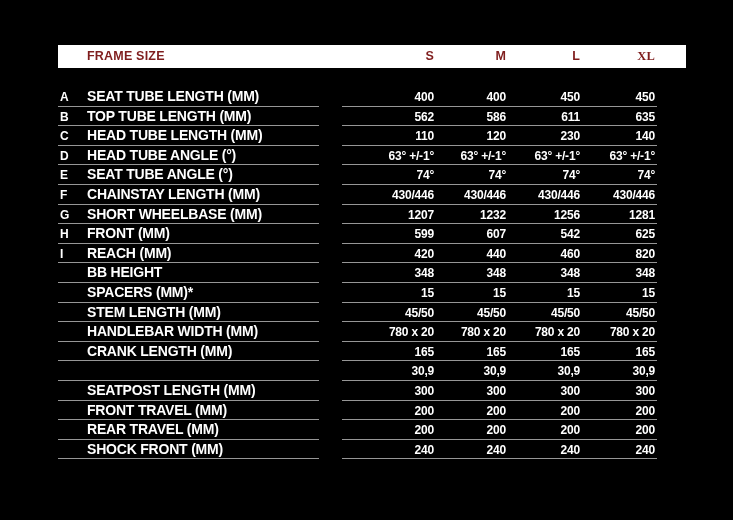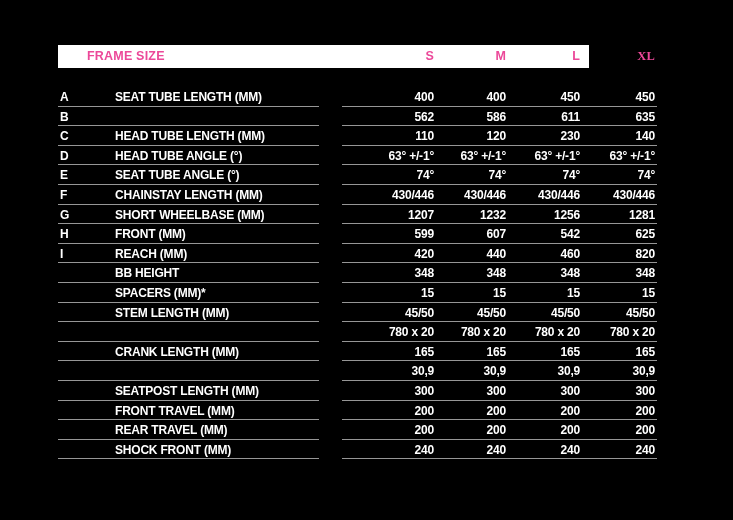--- a/index.html
+++ b/index.html
@@ -14,24 +14,24 @@
     background: #000000;
     overflow: hidden;
     font-family: "Liberation Sans", sans-serif;
     font-weight: 700;
   }
   
   .header-bar {
     position: absolute;
     left: 58px;
     top: 45px;
-    width: 531px;
+    width: 628px;
     height: 23px;
     background: #ffffff;
-    color: #ec4899;
+    color: #7f1d1d;
   }
   .hdr-label {
     position: absolute;
     left: 29px;
     top: 0;
     height: 23px;
     line-height: 23px;
     font-size: 12.5px;
     letter-spacing: 0.2px;
     white-space: nowrap;
@@ -68,25 +68,24 @@
     left: 2px;
     bottom: 3.5px;
     font-size: 12px;
     line-height: 1;
     letter-spacing: -0.2px;
   }
   .label {
     position: absolute;
     left: 29px;
     bottom: 3.5px;
-    font-size: 12px;
+    font-size: 14px;
     line-height: 1;
     letter-spacing: -0.2px;
     white-space: nowrap;
-    margin-left: 28px;
   }
   .val {
     position: absolute;
     bottom: 3.5px;
     width: 90px;
     text-align: right;
     font-size: 12px;
     line-height: 1;
     letter-spacing: -0.2px;
     white-space: nowrap;
@@ -124,20 +123,21 @@
     <span class="val v0">400</span>
     <span class="val v1">400</span>
     <span class="val v2">450</span>
     <span class="val v3">450</span>
     <span class="rule rule-left"></span>
     <span class="rule rule-right"></span>
   </div>
 
   <div class="row">
     <span class="letter">B</span>
+    <span class="label">TOP TUBE LENGTH (MM)</span>
     <span class="val v0">562</span>
     <span class="val v1">586</span>
     <span class="val v2">611</span>
     <span class="val v3">635</span>
     <span class="rule rule-left"></span>
     <span class="rule rule-right"></span>
   </div>
 
   <div class="row">
     <span class="letter">C</span>
@@ -244,20 +244,21 @@
     <span class="val v0">45/50</span>
     <span class="val v1">45/50</span>
     <span class="val v2">45/50</span>
     <span class="val v3">45/50</span>
     <span class="rule rule-left"></span>
     <span class="rule rule-right"></span>
   </div>
 
   <div class="row">
     <span class="letter"></span>
+    <span class="label">HANDLEBAR WIDTH (MM)</span>
     <span class="val v0">780 x 20</span>
     <span class="val v1">780 x 20</span>
     <span class="val v2">780 x 20</span>
     <span class="val v3">780 x 20</span>
     <span class="rule rule-left"></span>
     <span class="rule rule-right"></span>
   </div>
 
   <div class="row">
     <span class="letter"></span>

